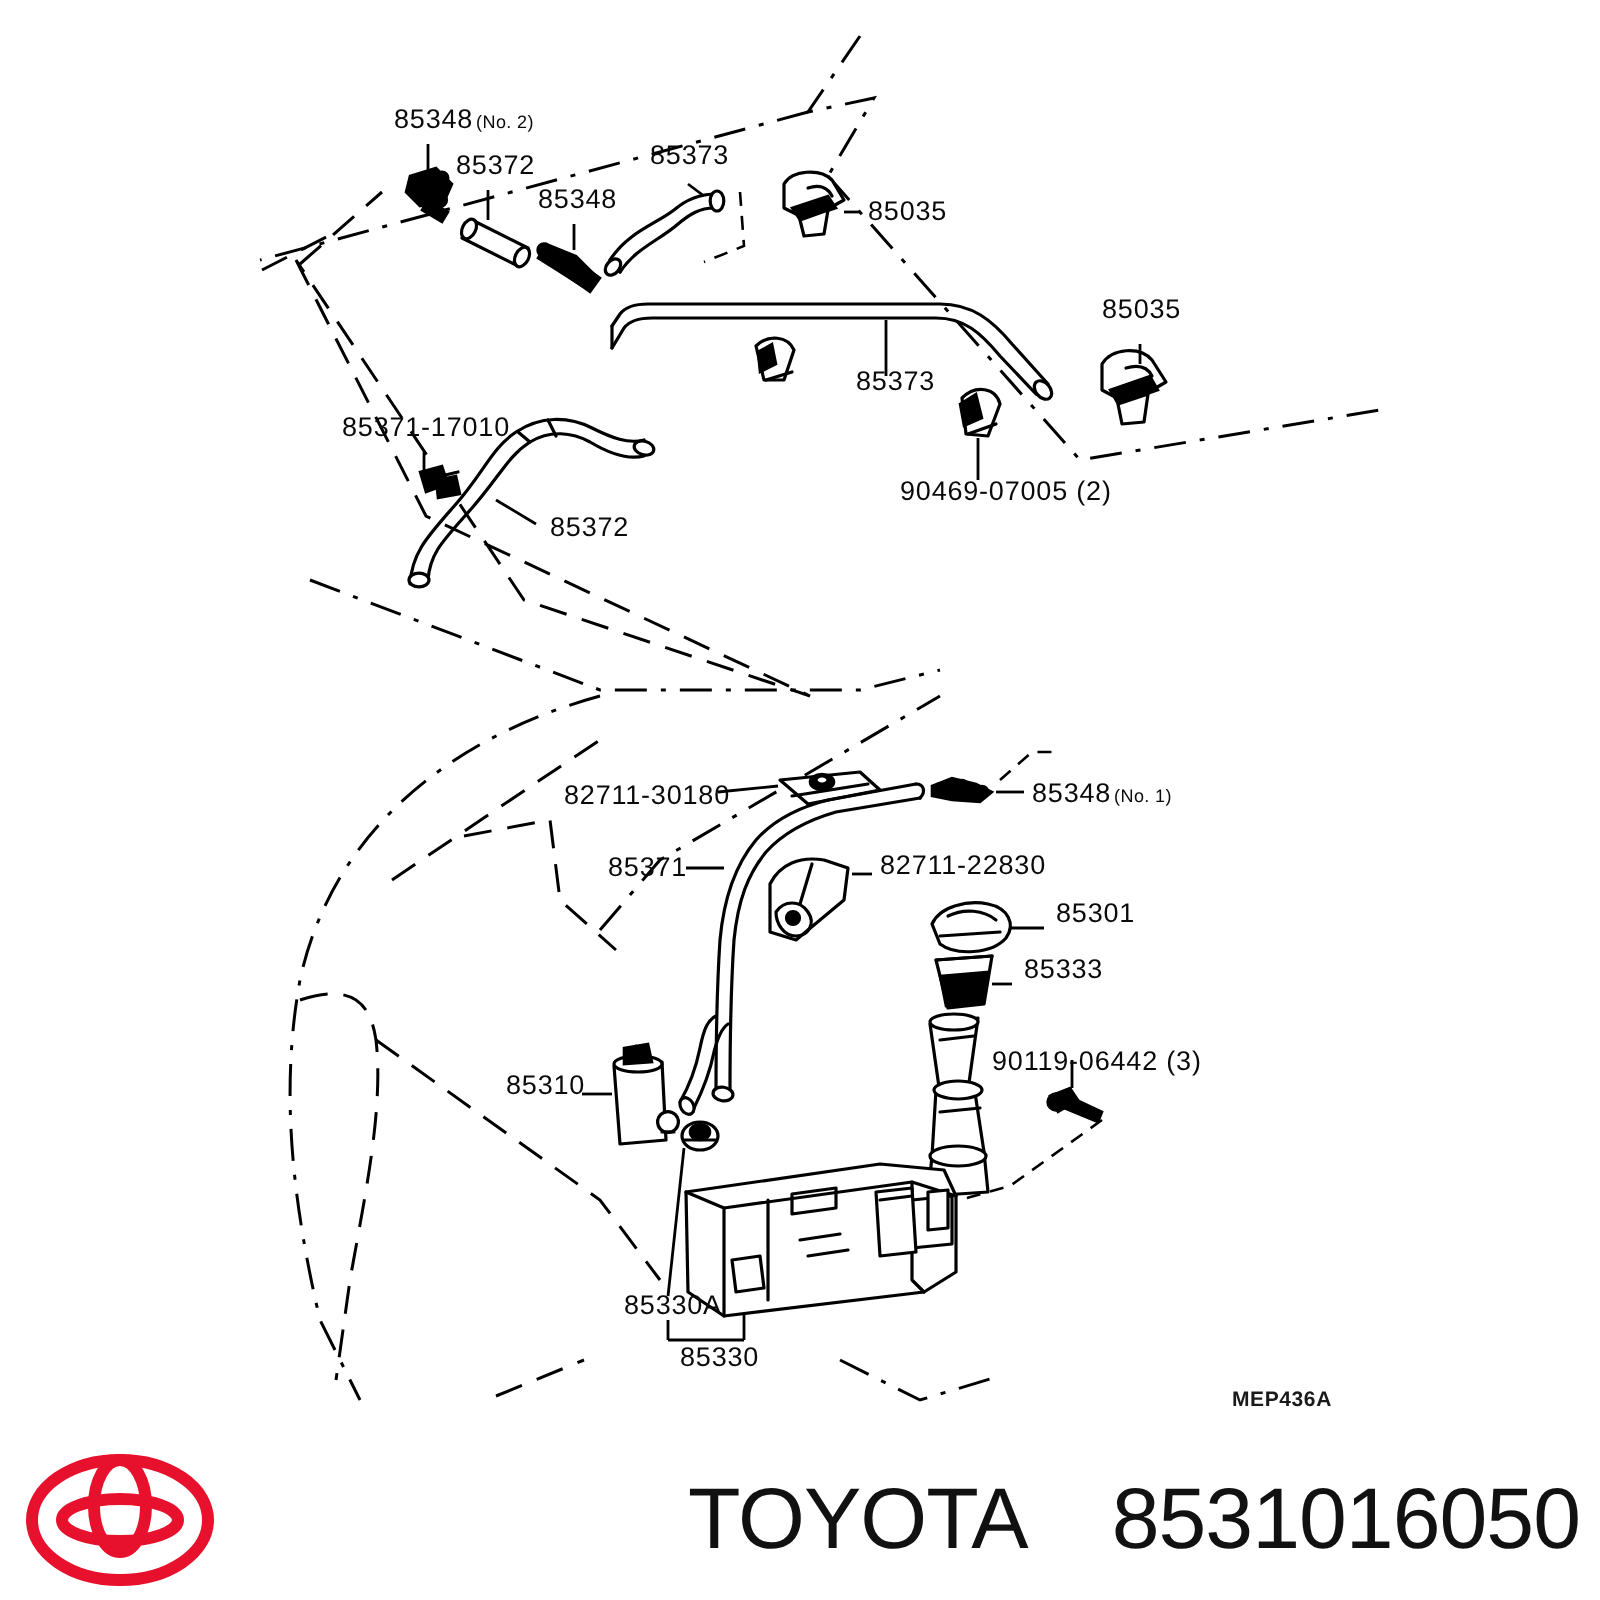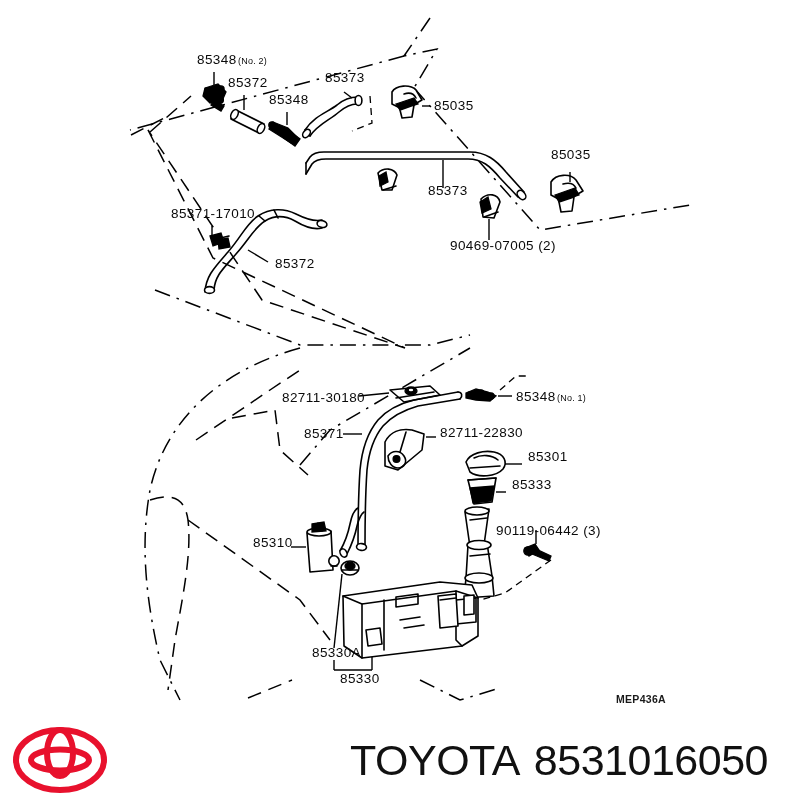--- a/index.html
+++ b/index.html
@@ -113,36 +113,37 @@
     display: flex;
     align-items: center;
     justify-content: center;
     flex: none;
   }
   #brand-line {
     flex: 1;
     display: flex;
     align-items: center;
     justify-content: flex-end;
-    padding-right: 32px;
+    padding-right: 10px;
     gap: 14px;
   }
   .brand-word {
     font-family: "Liberation Sans", sans-serif;
     font-size: 43px;
     color: #111111;
     letter-spacing: -0.5px;
     line-height: 1;
   }
   .brand-num {
     font-family: "Liberation Sans", sans-serif;
     font-size: 43px;
     color: #111111;
     letter-spacing: -0.5px;
     line-height: 1;
+    margin-left: 28px;
   }
 </style>
 </head>
 <body>
 
 <div id="page">
 
   <div id="diagram-area">
     <svg id="diagram-svg" viewBox="0 0 800 720" xmlns="http://www.w3.org/2000/svg">
 

